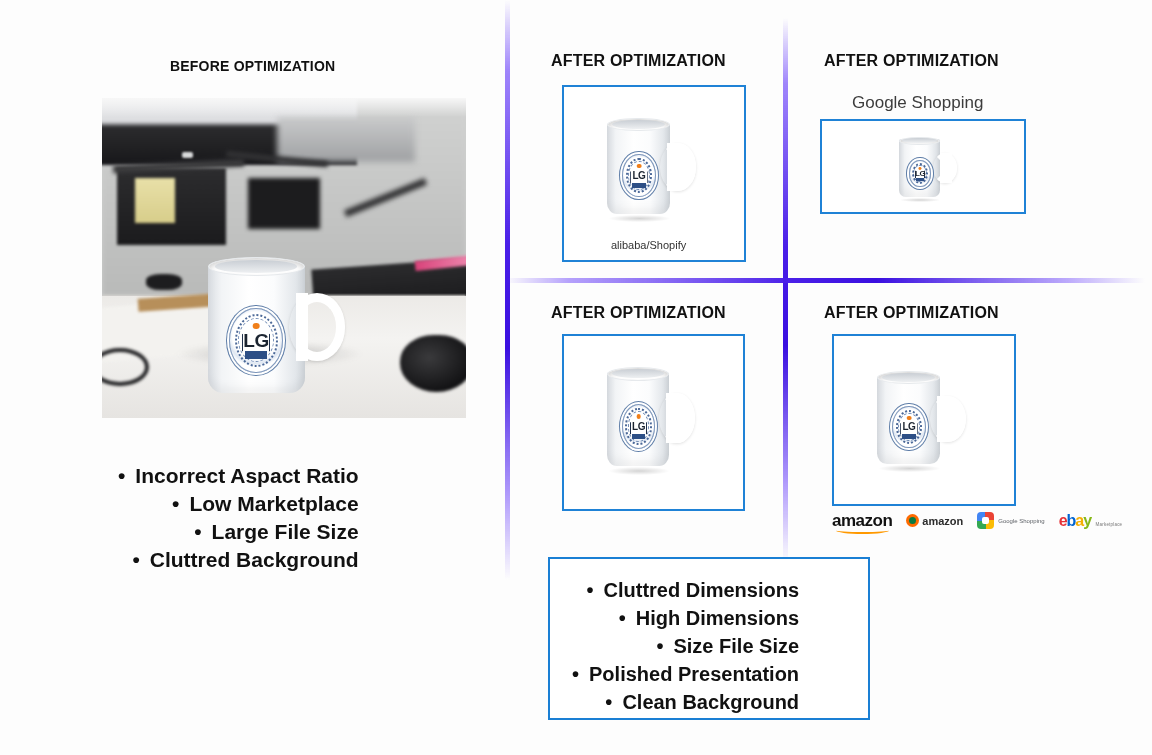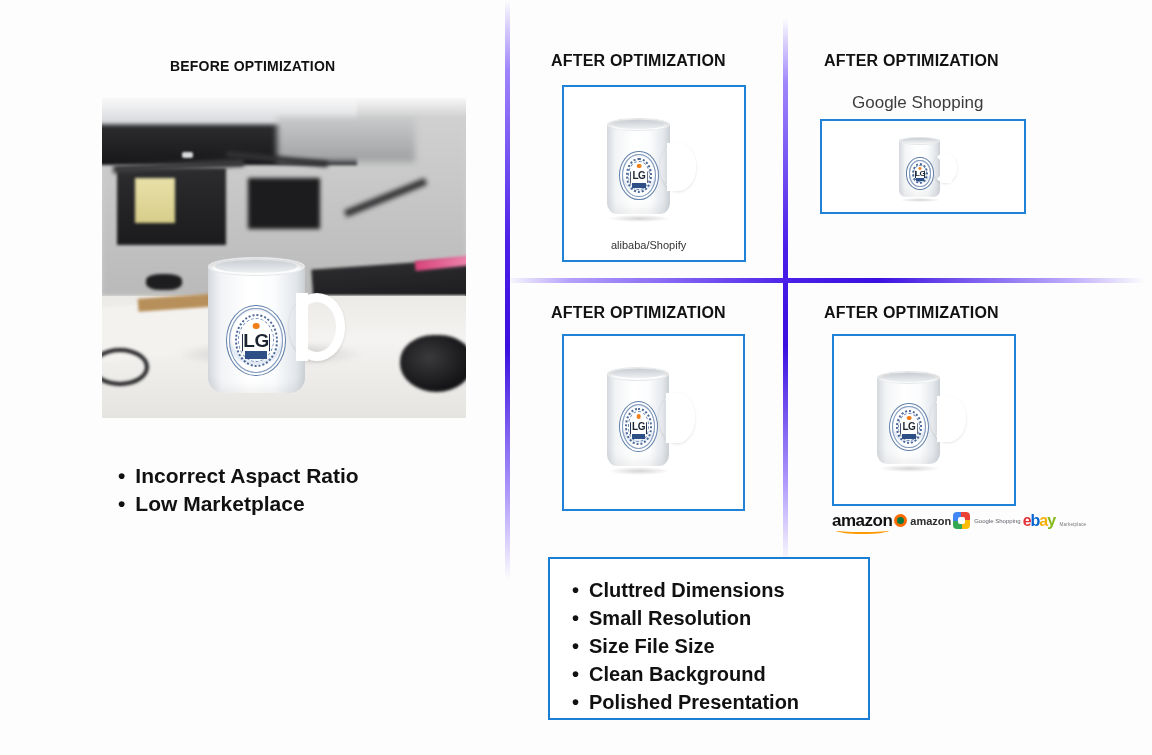--- a/index.html
+++ b/index.html
@@ -53,21 +53,21 @@
     white-space:nowrap;
   }
   .caption {
     position:absolute;
     font-size:11px;
     color:#333;
     white-space:nowrap;
   }
 
   
-  .bullets { position:absolute; }
+  .bullets { position:absolute;text-align:right; }
   .bullets li {
     list-style:none;
     font-weight:bold;
     color:#111;
     white-space:nowrap;
   }
   .bullets li::before { content:"\2022"; margin-right:10px; }
   .bullets.left li { font-size:21px; line-height:28px; }
   .bullets.right li { font-size:20px; line-height:28px; }
 
@@ -273,21 +273,21 @@
     position:absolute; left:20%; top:76%; width:52%; height:8%;
     background:radial-gradient(ellipse at center, rgba(80,80,80,.32), rgba(0,0,0,0) 70%);
     filter:blur(2px);
   }
   .photo .topfade {
     position:absolute; left:0; top:0; width:100%; height:6%;
     background:linear-gradient(to bottom,#f7f7f7,rgba(247,247,247,0));
   }
 
   
-  .logos { position:absolute; display:flex; align-items:center; gap:2px; }
+  .logos { position:absolute; display:flex; align-items:center; gap:14px; }
   .logo-amazon {
     font-size:17px; font-weight:bold; color:#121212; position:relative;
     letter-spacing:-0.5px; line-height:1;
   }
   .logo-amazon::after {
     content:""; position:absolute; left:6%; bottom:-5px; width:88%; height:5px;
     border-bottom:2.5px solid #ff9900;
     border-radius:0 0 60% 60%;
   }
   .logo-alibaba { display:flex; align-items:center; gap:3px; }
@@ -363,20 +363,22 @@
         <div class="sun" style="width:13%; height:10%;"></div>
         <div class="base"></div>
         <span class="lg" style="font-size:19px;">LG</span>
       </div>
     </div>
   </div>
 
   <ul class="bullets left" style="left:118px; top:462px;">
     <li>Incorrect Aspact Ratio</li>
     <li>Low Marketplace</li>
+    <li>Large File Size</li>
+    <li>Cluttred Background</li>
   </ul>
 
   <div class="heading after" style="left:551px; top:52px;">AFTER OPTIMIZATION</div>
 
   <div class="panel" style="left:562px; top:85px; width:184px; height:177px;">
     <div class="mug" style="left:24%; top:17%; width:56%; height:60%;">
       <div class="body"></div>
       <div class="handle"></div>
       <div class="rim"></div>
       <div class="rim-inner"></div>
@@ -468,19 +470,19 @@
     <span class="logo-ebay">
       <span class="word"><span class="e">e</span><span class="b">b</span><span class="a">a</span><span class="y">y</span></span>
       <span class="sub">Marketplace</span>
     </span>
   </div>
 
   <div class="outline-box" style="left:548px; top:557px; width:322px; height:163px;"></div>
 
   <ul class="bullets right" style="left:572px; top:576px;">
     <li>Cluttred Dimensions</li>
-    <li>Small Resolution</li>
+    <li>High Dimensions</li>
     <li>Size File Size</li>
+    <li>Polished Presentation</li>
     <li>Clean Background</li>
-    <li>Polished Presentation</li>
   </ul>
 
 </div>
 
 </body></html>

